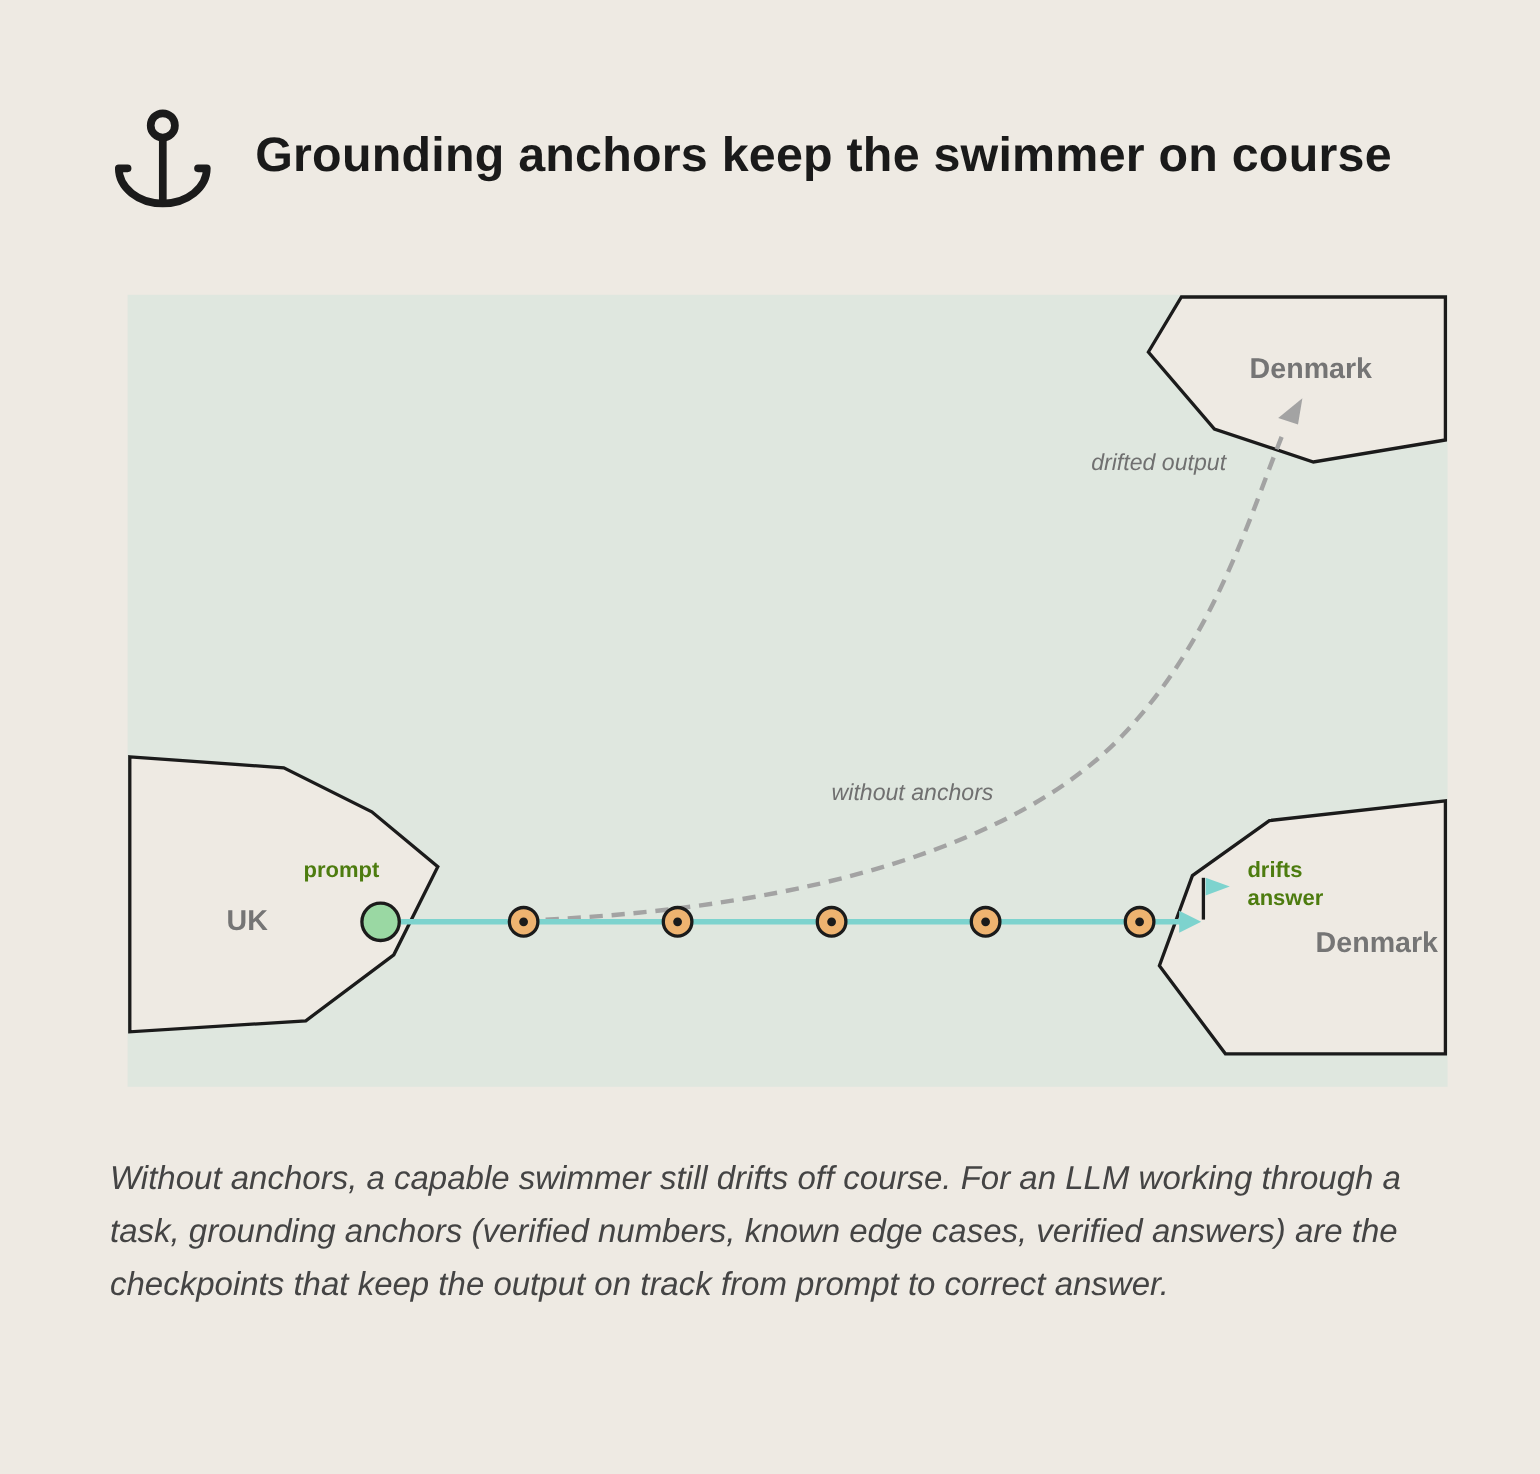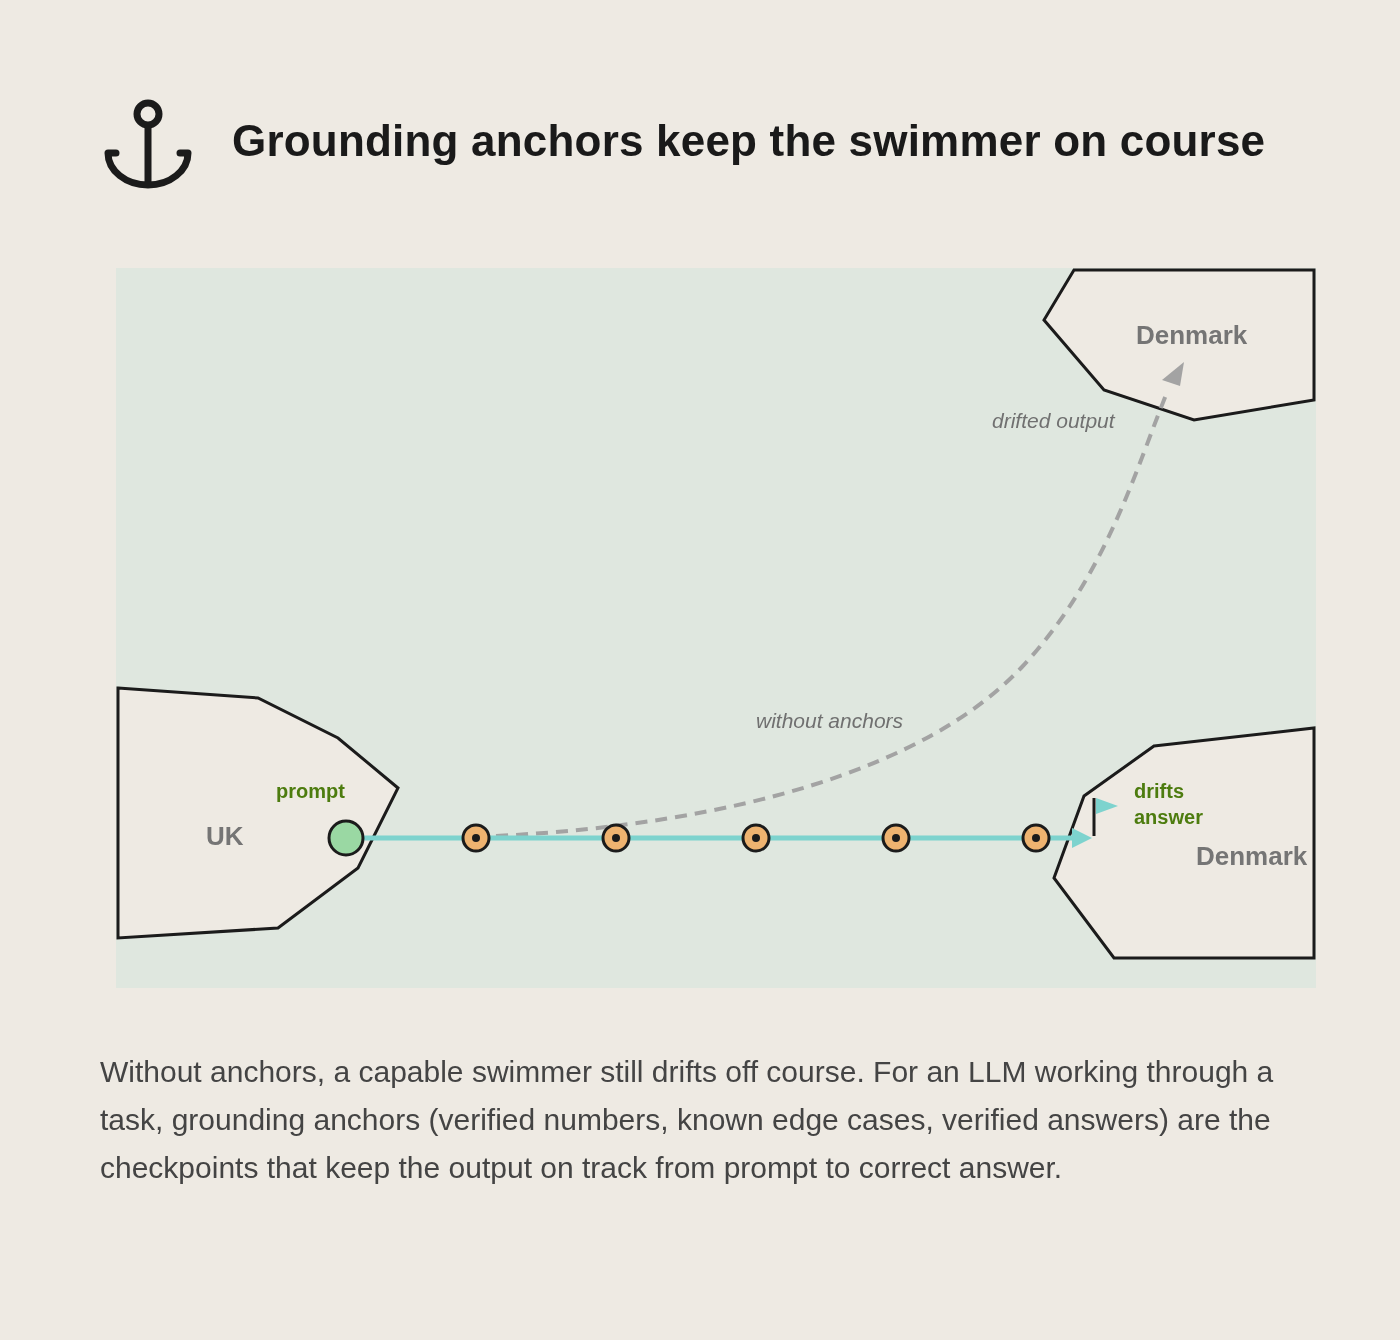--- a/index.html
+++ b/index.html
@@ -71,20 +71,21 @@
       font-weight: 700;
       font-size: 20px;
       color: #4d7c0f;
       line-height: 26px;
     }
     .caption {
       position: absolute;
       left: 100px;
       top: 1048px;
       width: 1210px;
+      font-style: italic;
       font-size: 30px;
       line-height: 48px;
       color: #444444;
     }
   </style>
 </head>
 <body>
 
 <div class="header">
   <svg class="anchor-icon" viewBox="0 0 96 92">

